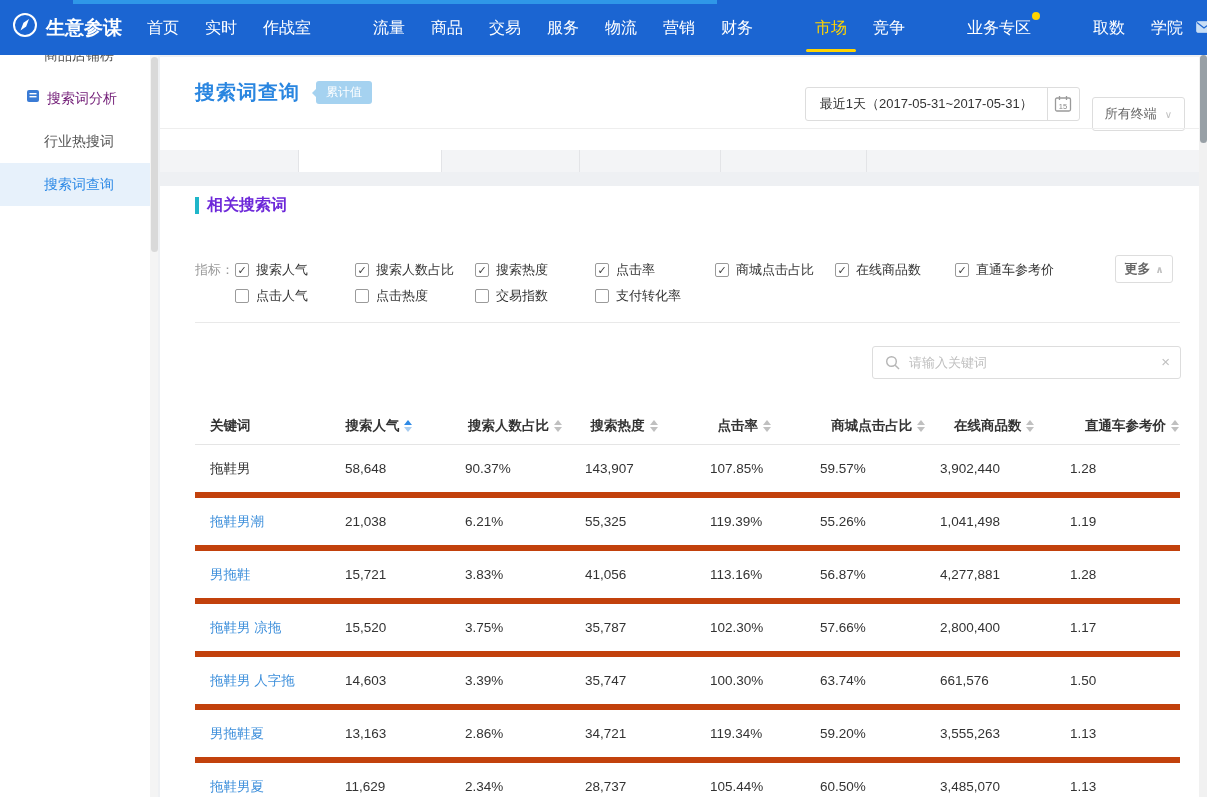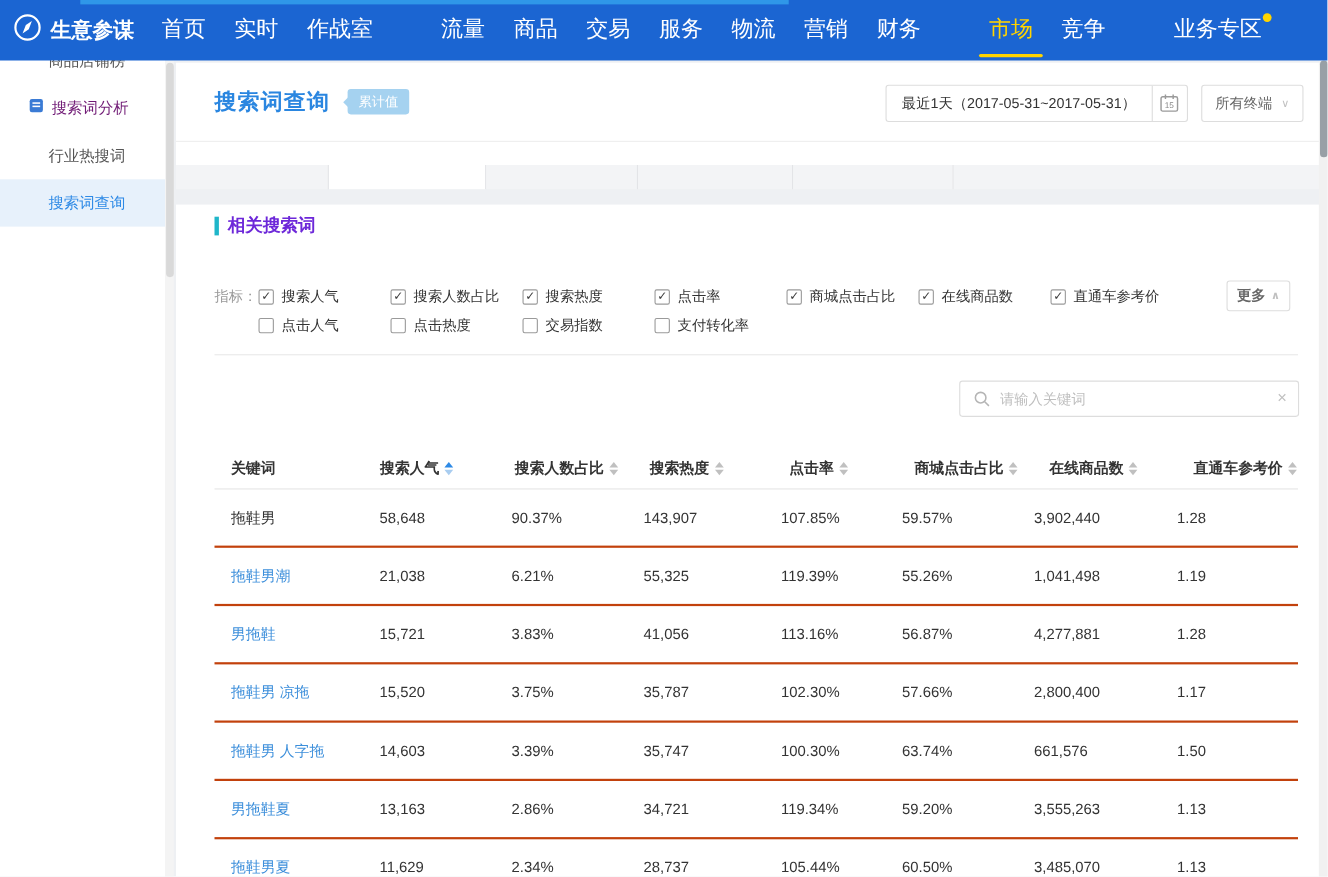--- a/index.html
+++ b/index.html
@@ -5,21 +5,21 @@
   * { margin:0; padding:0; box-sizing:border-box; }
   html,body { background:#ffffff; }
   body { font-family:"Liberation Sans","DejaVu Sans",sans-serif; }
   #app { position:relative; width:1207px; height:797px; overflow:hidden; background:#eef0f3; }
 
   
   .nav { position:absolute; left:0; top:0; width:1207px; height:55px; background:#1b65d2;
          display:flex; align-items:center; padding:0 12px; z-index:10; color:#fff; }
   .nav-accent { position:absolute; left:73px; top:0; width:644px; height:4px; background:#2f97e8; z-index:11; }
   .brand { display:flex; align-items:center; gap:8px; font-size:19px; font-weight:bold; margin-right:12px; white-space:nowrap; }
-  .nav-item { position:relative; padding:0 13px; font-size:20px; line-height:55px; white-space:nowrap; cursor:pointer; }
+  .nav-item { position:relative; padding:0 13px; font-size:16px; line-height:55px; white-space:nowrap; cursor:pointer; }
   .nav-item.active { color:#ffd400; }
   .nav-item.active::after { content:""; position:absolute; left:4px; right:4px; bottom:3px; height:3px;
          background:#ffd400; border-radius:2px; }
   .nav-divider { width:1px; height:18px; background:rgba(255,255,255,.35); margin:0 18px; }
   .nav-dot { position:absolute; top:12px; right:4px; width:8px; height:8px; background:#ffd400; border-radius:50%; }
   .nav-spacer { flex:1; }
   .nav-message { position:relative; display:flex; align-items:center; gap:6px; font-size:15px; margin-right:14px; cursor:pointer; }
 
   
   .sidebar { position:absolute; left:0; top:0; width:150px; height:797px; background:#fff; padding-top:34px; z-index:1; }
@@ -38,21 +38,21 @@
   .page-title { font-size:20px; font-weight:bold; color:#2a86e0; letter-spacing:1px; }
   .badge { position:relative; margin-left:16px; background:#a5d2f0; color:#fff; font-size:12px;
            padding:3px 10px; border-radius:3px; }
   .badge::before { content:""; position:absolute; left:-9px; top:50%; margin-top:-5px;
            border:5px solid transparent; border-right-color:#a5d2f0; }
   .header-controls { position:absolute; right:14px; top:20px; display:flex; align-items:center; }
   .date-group { display:flex; align-items:stretch; border:1px solid #ddd; border-radius:3px; height:34px; background:#fff; cursor:pointer; }
   .date-text { padding:0 14px; line-height:32px; font-size:13px; color:#333; white-space:nowrap; }
   .cal-cell { width:32px; border-left:1px solid #ddd; display:flex; align-items:center; justify-content:center; }
   .terminal { display:flex; align-items:center; gap:8px; margin-left:12px; border:1px solid #ddd; border-radius:3px;
-              height:34px; padding:0 12px; font-size:13px; color:#666; background:#fff; cursor:pointer; }
+              height:34px; padding:0 12px; font-size:13px; color:#666; background:#fff; cursor:pointer;margin-top:20px; }
   .chev { font-size:10px; color:#c0c0c0; }
 
   
   .tabs { position:absolute; left:160px; top:150px; width:1039px; height:22px; display:flex; }
   .tab { background:#f3f4f6; border-right:1px solid #e3e4e7; cursor:pointer; }
   .tab.selected { background:#fff; }
   .t0{width:139px}.t1{width:143px}.t2{width:138px}.t3{width:141px}.t4{width:146px}.t5{flex:1;border-right:none}
 
   
   .content-card { position:absolute; left:160px; top:186px; width:1039px; height:611px; background:#fff; overflow:hidden; }
@@ -78,21 +78,21 @@
         background:transparent; padding:0 30px 0 36px; font-size:13px; color:#333; font-family:inherit; }
   .search-box input::placeholder { color:#bfbfbf; }
   .search-icon { position:absolute; left:12px; top:8px; }
   .clear-icon { position:absolute; right:10px; top:6px; font-size:15px; color:#c0c0c0; cursor:pointer; }
 
   
   .table { position:absolute; left:35px; top:221px; width:985px; }
   .tr { display:flex; align-items:center; }
   .thead { height:38px; border-bottom:1px solid #e5e5e5;gap:19px; }
   .th { display:flex; align-items:center; gap:5px; font-size:13.5px; font-weight:bold; color:#333; cursor:pointer; }
-  .row { height:53px; border-bottom:2px solid #c2410c; font-size:13.5px; color:#333; }
+  .row { height:53px; border-bottom:6px solid #c2410c; font-size:13.5px; color:#333; }
   .c0{width:150px; padding-left:15px;} .c1{width:120px} .c2{width:120px} .c3{width:125px}
   .c4{width:110px} .c5{width:120px} .c6{width:130px} .c7{width:110px}
   .th.c0 { cursor:default; }
   .kw-link { color:#3d8fdb; cursor:pointer; }
   .sort { display:inline-flex; flex-direction:column; gap:2px; }
   .sort .up { width:0; height:0; border-left:4px solid transparent; border-right:4px solid transparent; border-bottom:5px solid #c0c0c0; }
   .sort .down { width:0; height:0; border-left:4px solid transparent; border-right:4px solid transparent; border-top:5px solid #c0c0c0; }
   .th.sorted .up { border-bottom-color:#2e8ae6; }
   .th.sorted .down { border-top-color:#a9cdf0; }
 </style>

